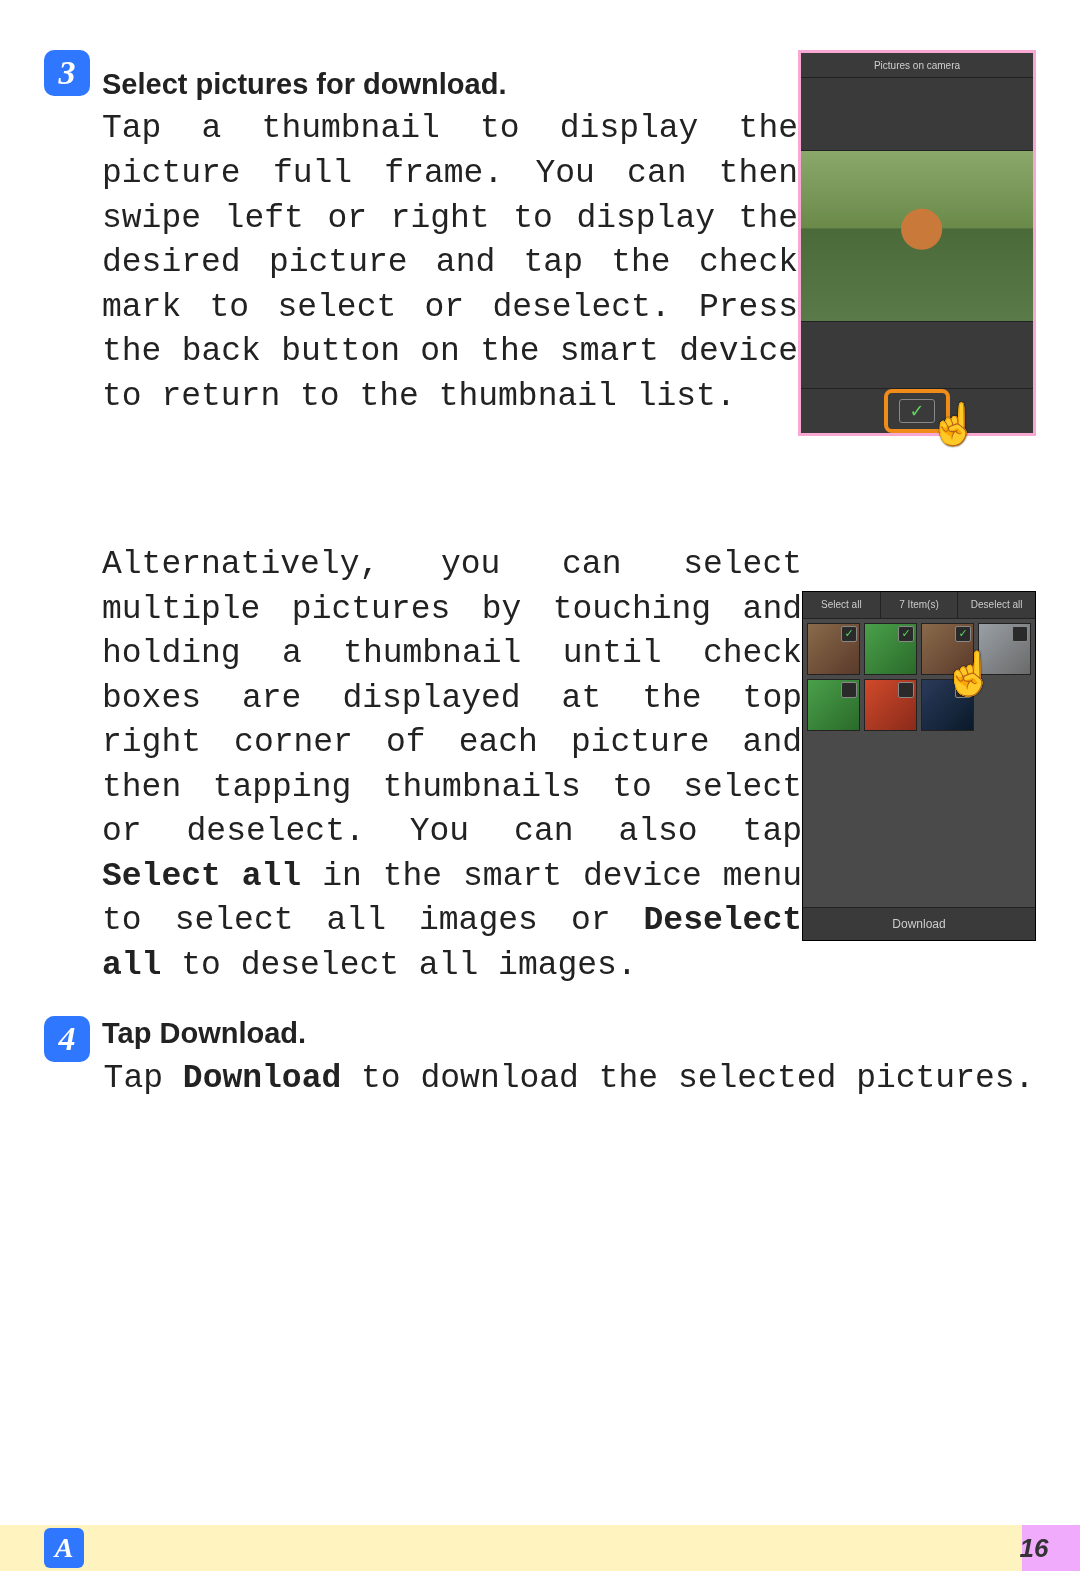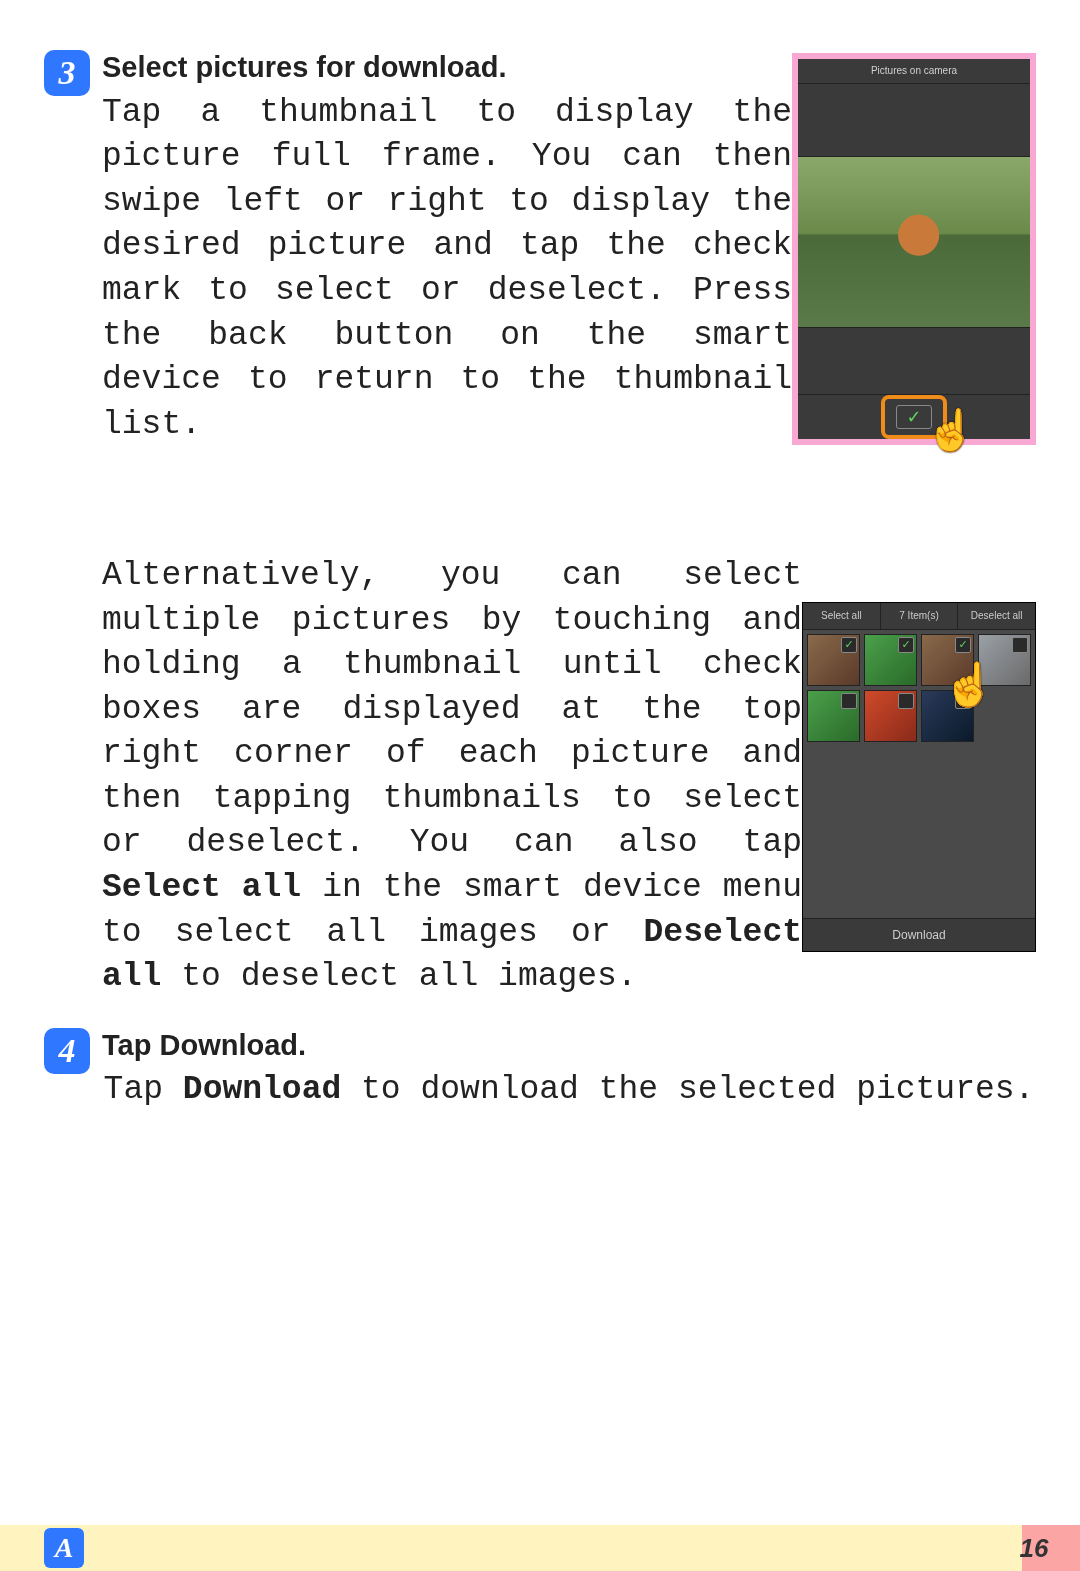--- a/index.html
+++ b/index.html
@@ -60,21 +60,21 @@
     text-justify: inter-word;
     font-family: Liberation Mono, monospace;
   }
   .bodytext .b { font-weight: 700; }
 
   
   .phone1 {
     width: 232px;
     height: 380px;
     background: #3a3a3a;
-    border: 6px solid #f9a8d4;
+    border: 3px solid #f9a8d4;
     display: flex;
     flex-direction: column;
   }
   .p1-title {
     height: 24px;
     color: #d0d0d0;
     font-size: 10px;
     display: flex;
     align-items: center;
     justify-content: center;
@@ -234,21 +234,21 @@
     height: 46px;
     display: flex;
     align-items: stretch;
   }
   .footer-band {
     flex: 1;
     background: #fff4c0;
   }
   .footer-corner {
     width: 58px;
-    background: #fca5a5;
+    background: #f0abfc;
     display: flex;
     align-items: center;
     justify-content: center;
     text-align: center;
   }
   .footer .a-badge {
     width: 40px;
     height: 40px;
     background: #2f77ff;
     color: #fff;

